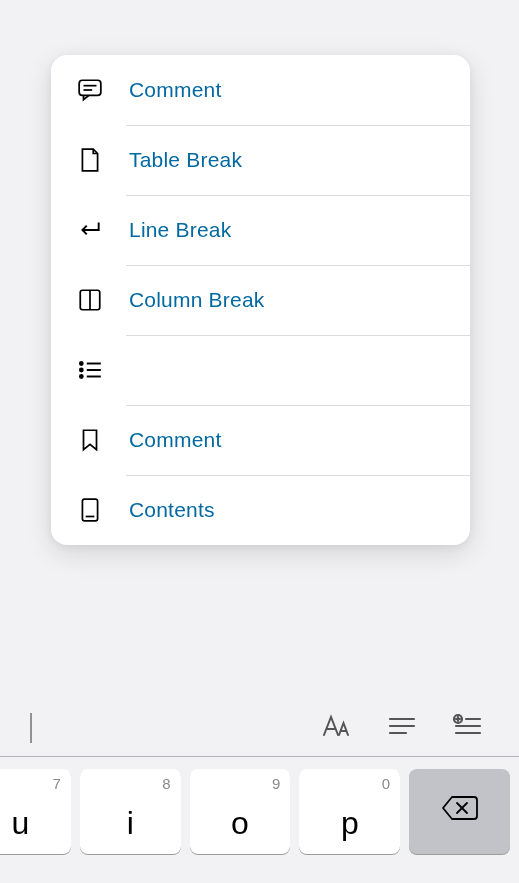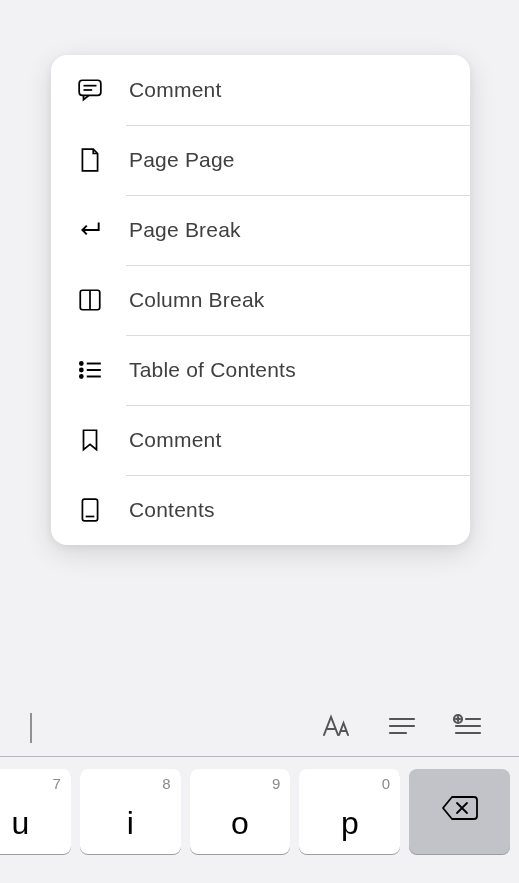--- a/index.html
+++ b/index.html
@@ -23,21 +23,21 @@
       content:""; position:absolute; top:0; left:51px; right:0;
       height:1px; background:#dcdcde;
     }
     .menu-icon {
       width:30px; height:30px; flex:0 0 30px;
       display:flex; align-items:center; justify-content:center;
       color:#000;
     }
     .menu-icon svg { width:26px; height:26px; }
     .menu-label {
-      margin-left:24px; font-size:21px; color:#404040; letter-spacing:.2px;
+      margin-left:24px; font-size:21px; color:#0369a1; letter-spacing:.2px;
     }
     .shortcut-bar {
       position:absolute; left:0; right:0; top:700px; height:56px;
       display:flex; align-items:center; justify-content:flex-end;
       gap:28px; padding-right:32px;
     }
     .cursor-indicator {
       position:absolute; left:30px; top:13px; width:2px; height:30px;
       background:#000; opacity:.4;
     }
@@ -88,32 +88,32 @@
       <span class="menu-label">Comment</span>
     </div>
 
     <div class="menu-item">
       <span class="menu-icon">
         <svg viewBox="0 0 24 24" fill="none" stroke="currentColor" stroke-width="1.6">
           <path d="M5 2 H15 L19 6 V22 H5 Z"></path>
           <path d="M15 2 V6 H19"></path>
         </svg>
       </span>
-      <span class="menu-label">Page Page</span>
+      <span class="menu-label">Table Break</span>
     </div>
 
 
     <div class="menu-item">
       <span class="menu-icon">
         <svg viewBox="0 0 24 24" fill="none" stroke="currentColor" stroke-width="1.8">
           <path d="M20 5 V12 H5"></path>
           <path d="M9 8 L5 12 L9 16"></path>
         </svg>
       </span>
-      <span class="menu-label">Page Break</span>
+      <span class="menu-label">Line Break</span>
     </div>
 
     <div class="menu-item">
       <span class="menu-icon">
         <svg viewBox="0 0 24 24" fill="none" stroke="currentColor" stroke-width="1.6">
           <rect x="3" y="3" width="18" height="18" rx="2"></rect>
           <line x1="12" y1="3" x2="12" y2="21"></line>
         </svg>
       </span>
       <span class="menu-label">Column Break</span>
@@ -123,21 +123,20 @@
       <span class="menu-icon">
         <svg viewBox="0 0 24 24" fill="none" stroke="currentColor" stroke-width="1.8">
           <circle cx="4" cy="6" r="1.3" fill="currentColor"></circle>
           <circle cx="4" cy="12" r="1.3" fill="currentColor"></circle>
           <circle cx="4" cy="18" r="1.3" fill="currentColor"></circle>
           <line x1="9" y1="6" x2="22" y2="6"></line>
           <line x1="9" y1="12" x2="22" y2="12"></line>
           <line x1="9" y1="18" x2="22" y2="18"></line>
         </svg>
       </span>
-      <span class="menu-label">Table of Contents</span>
     </div>
 
     <div class="menu-item">
       <span class="menu-icon">
         <svg viewBox="0 0 24 24" fill="none" stroke="currentColor" stroke-width="1.6">
           <path d="M6 3 H18 V21 L12 16 L6 21 Z"></path>
         </svg>
       </span>
       <span class="menu-label">Comment</span>
     </div>

